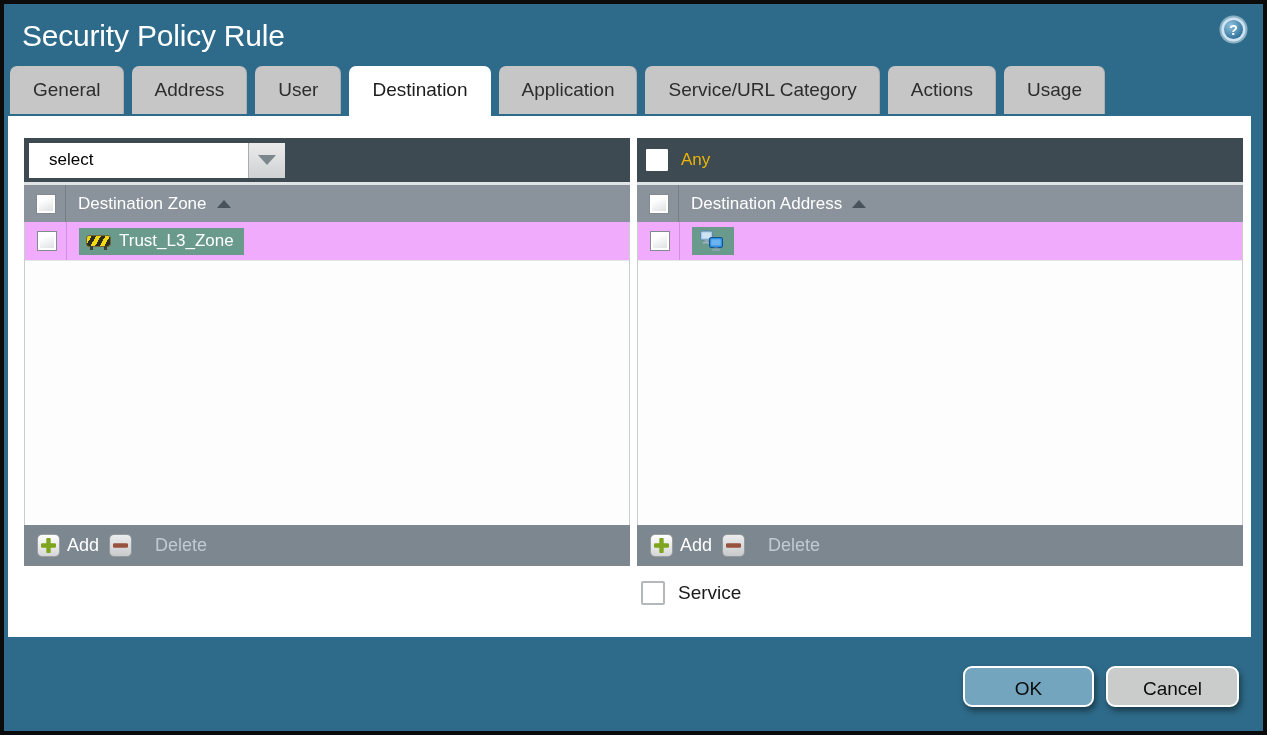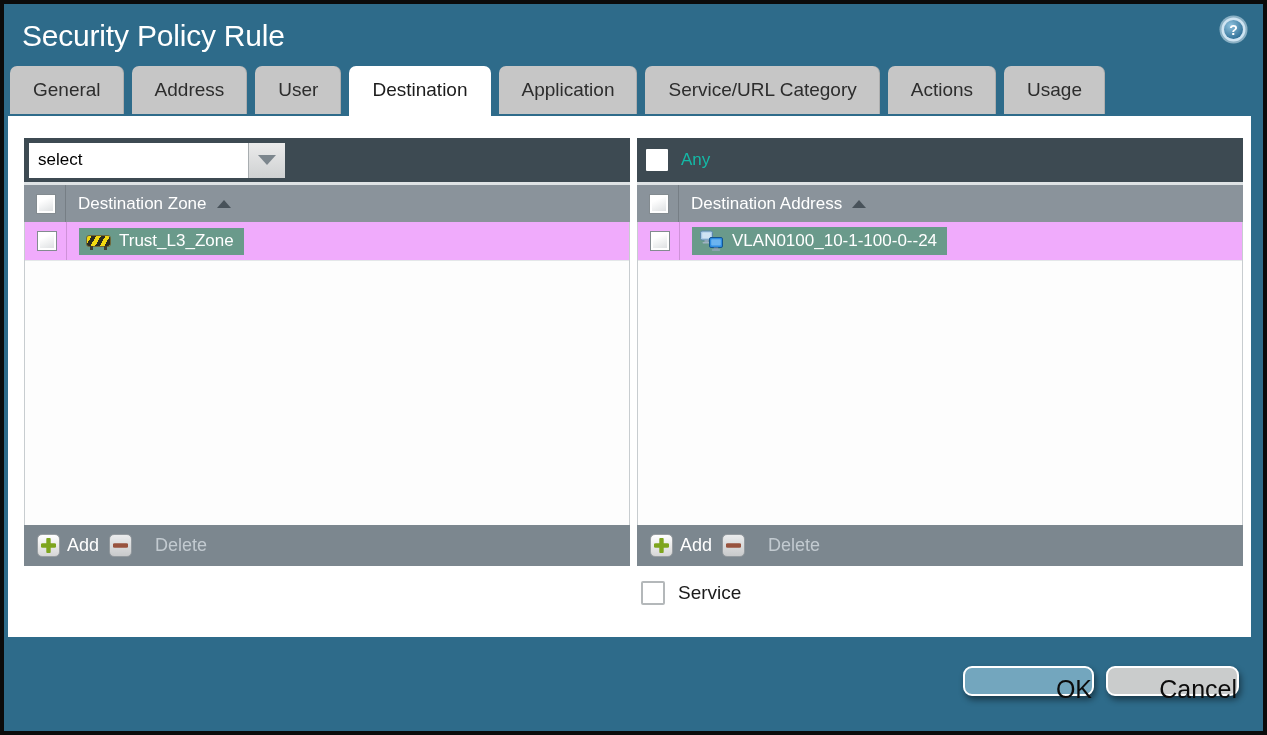--- a/index.html
+++ b/index.html
@@ -49,21 +49,21 @@
 
   .panel-top {
     height:44px; background:var(--slate,#3d4a52);
     display:flex; align-items:center; flex:0 0 auto;
   }
   .panel-gap { height:3px; background:#dfe3e5; flex:0 0 auto; }
 
   .combo { display:flex; margin-left:5px; height:35px; }
   .combo-input {
     width:219px; background:#fff; color:#000; font-size:17px;
-    display:flex; align-items:center; padding-left:9px; cursor:text;
+    display:flex; align-items:center; padding-left:20px; cursor:text;
   }
   .combo-btn {
     width:37px; background:linear-gradient(#ebebeb,#cfd1d2);
     border-left:1px solid #a8adb0; display:flex; align-items:center; justify-content:center;
     cursor:pointer;
   }
   .tri-down { width:0; height:0; border-left:9px solid transparent; border-right:9px solid transparent; border-top:10px solid #7c868d; }
 
   .col-header {
     height:37px; background:var(--colhead,#8a939b);
@@ -117,23 +117,23 @@
   }
   .tool-btn.disabled .icon-sq { opacity:0.85; }
 
   
   .negate { position:absolute; left:633px; top:465px; display:flex; align-items:center; gap:13px; }
   .negate-cb { width:24px; height:24px; background:#fff; border:2px solid #b4b8ba; border-radius:2px; cursor:pointer; }
   .negate-lbl { font-size:19px; color:#1a1a1a; }
 
   
   .btn {
-    position:absolute; top:662px; height:30px;
+    position:absolute; top:662px; height:41px;
     border:2px solid #fff; border-radius:9px;
-    font-size:25px; color:#0c0c0c; text-align:right; line-height:42px;
+    font-size:19px; color:#0c0c0c; text-align:center; line-height:42px;
     box-shadow:2px 4px 6px rgba(0,0,0,0.45); cursor:pointer;
   }
   .btn.ok { left:959px; width:131px; background:var(--ok-bg,#73a6be); }
   .btn.cancel { left:1102px; width:133px; background:var(--cancel-bg,#cacccc); }
 </style>
 </head>
 <body>
 
 <div class="dialog">
 
@@ -210,21 +210,21 @@
               </svg>
           </span>
           <span class="lbl">Delete</span>
         </div>
       </div>
     </div>
 
     <div class="panel right">
       <div class="panel-top">
         <div class="cb-plain"></div>
-        <span style="color:#14b8a6; font-size:17px; margin-left:13px;">Any</span>
+        <span style="color:#eab308; font-size:17px; margin-left:13px;">Any</span>
       </div>
       <div class="panel-gap"></div>
       <div class="col-header">
         <div class="cb3d"></div>
         <div class="sep"></div>
         <span class="label">Destination Address</span>
         <div class="tri-up"></div>
       </div>
       <div class="panel-body">
         <div class="row">
@@ -234,21 +234,20 @@
             <svg width="25" height="21" viewBox="0 0 25 21">
               <rect x="1.5" y="1" width="12" height="9" rx="1.5" fill="#a9c9e6" stroke="#5d87ab" stroke-width="1"></rect>
               <rect x="3.2" y="2.6" width="8.6" height="5.6" rx="0.8" fill="#cfe3f4"></rect>
               <rect x="5.5" y="10" width="4" height="2" fill="#8fa6b8"></rect>
               <rect x="3.5" y="12" width="8" height="1.6" rx="0.8" fill="#9fb2c2"></rect>
               <rect x="10.5" y="7.5" width="13" height="10" rx="1.5" fill="#2f8de2" stroke="#15558f" stroke-width="1"></rect>
               <rect x="12.2" y="9.2" width="9.6" height="6.4" rx="0.8" fill="#6cb4f0"></rect>
               <rect x="14.8" y="17.5" width="4.4" height="2" fill="#7e95a8"></rect>
               <rect x="12.8" y="19.3" width="8.4" height="1.5" rx="0.7" fill="#92a7b8"></rect>
             </svg>
-            <span>VLAN0100_10-1-100-0--24</span>
           </div>
         </div>
       </div>
       <div class="toolbar">
         <div class="tool-btn">
           <span class="icon-sq">
             <svg width="15" height="15" viewBox="0 0 15 15">
                 <path d="M7.5 1.5v12M1.5 7.5h12" stroke="#7ea51e" stroke-width="4.4" stroke-linecap="round"></path>
               </svg>
           </span>

